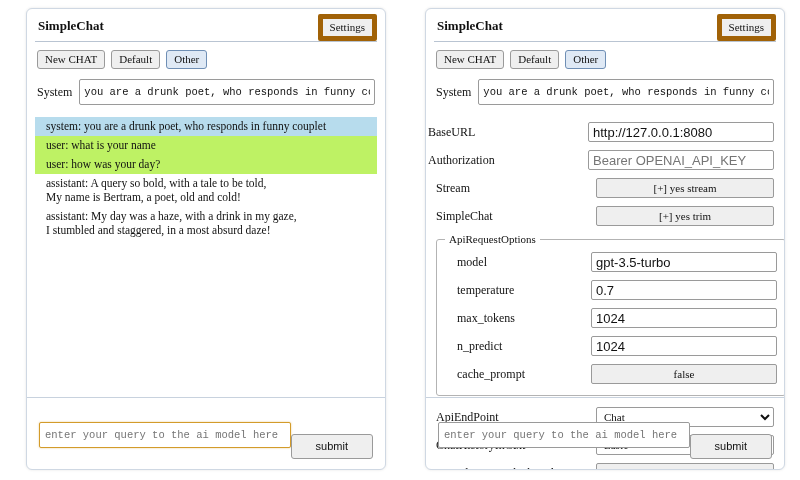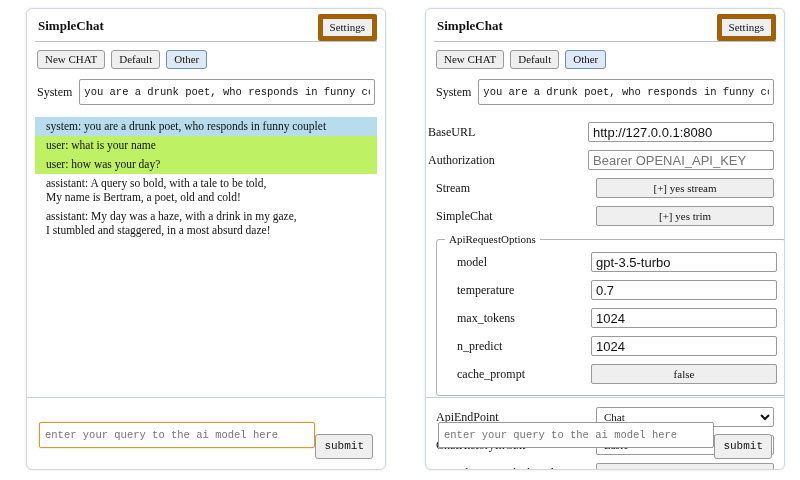--- a/index.html
+++ b/index.html
@@ -148,27 +148,27 @@
     height: 26px;
     padding: 4px 5px;
     box-sizing: border-box;
     outline: none;
   }
   .query-input.focused {
     border: 1px solid #d39b2a;
     box-shadow: 0 0 2px rgba(211,155,42,0.55);
   }
   .submit-btn {
-    font-family: Liberation Mono, monospace;
+    font-family: Liberation Sans, sans-serif;
     font-size: 11px;
     color: #111;
     background: #efefef;
     border: 1px solid #9a9a9a;
     border-radius: 3px;
-    padding: 5px 8px;
+    padding: 5px 24px;
     line-height: 13px;
     cursor: pointer;
     margin-top: 24px;
   }
 
   
   .settings-wrap {
     margin: 16px 10px 0 10px;
   }
   .srow {

